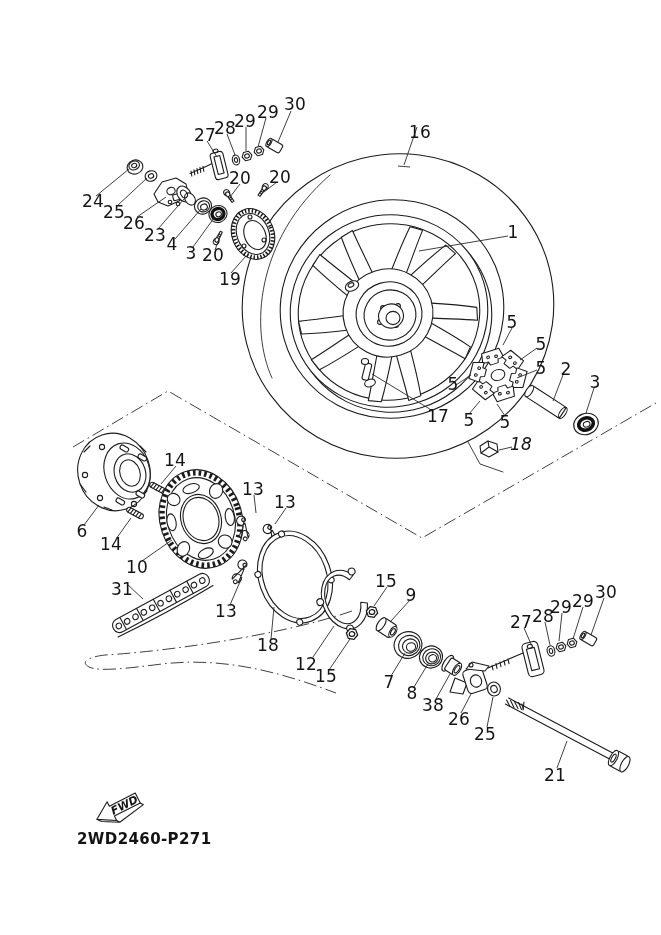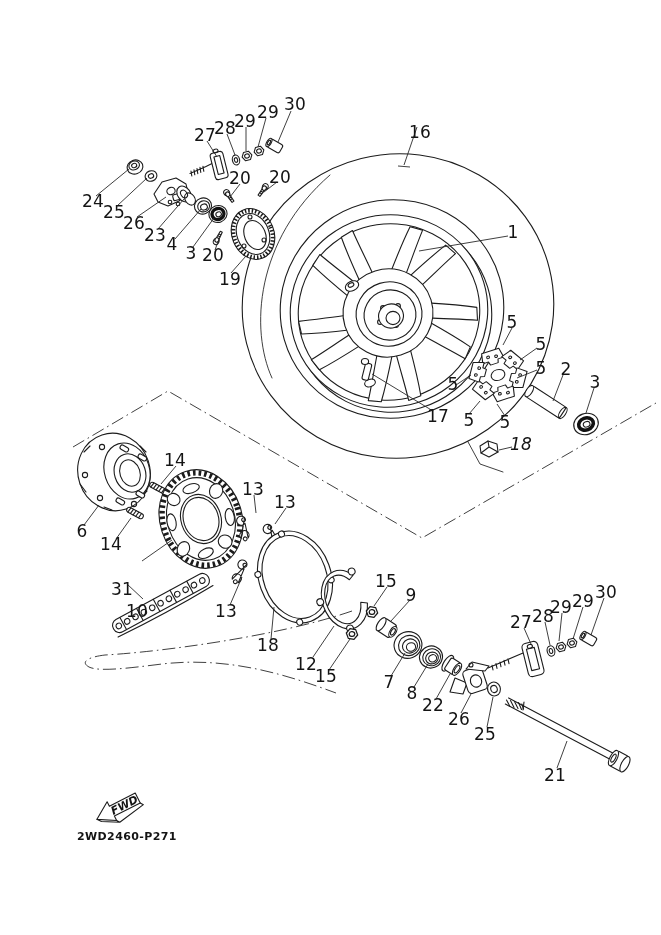--- a/index.html
+++ b/index.html
@@ -5,21 +5,21 @@
   html,body{margin:0;padding:0;background:#fff;}
   #canvas{position:relative;width:661px;height:935px;background:#fff;overflow:hidden;
           font-family:"DejaVu Sans","Liberation Sans",sans-serif;}
   svg{position:absolute;left:0;top:0;}
   .d{stroke:#1c1c1c;fill:none;stroke-width:1.1;stroke-linecap:round;stroke-linejoin:round;}
   .w{fill:#fff;}
   .thin{stroke-width:.9;stroke:#2a2a2a;}
   .phantom{stroke:#2a2a2a;stroke-width:.9;stroke-dasharray:13 4 1.6 4;fill:none;}
   .callout{position:absolute;transform:translate(-50%,-50%);font-size:17px;color:#141414;
            line-height:1;letter-spacing:.3px;user-select:none;}
-  #part-code{position:absolute;left:77px;top:830px;font-size:11px;font-weight:600;
+  #part-code{position:absolute;left:77px;top:830px;font-size:15px;font-weight:600;
              color:#141414;letter-spacing:.4px;}
 </style>
 </head>
 <body>
 
 <div id="canvas">
 
 <svg width="661" height="935" viewBox="0 0 661 935">
 <defs>
   <path id="spoke" class="d w" d="M 7 -40 C 9 -58 10 -74 12 -89 L -1 -89 C -4 -74 -6 -58 -8 -40 Z"></path>
@@ -384,39 +384,39 @@
       <span class="callout" style="left: 512px; top: 322px;">5</span>
       <span class="callout" style="left: 541px; top: 344px;">5</span>
       <span class="callout" style="left: 541px; top: 368px;">5</span>
       <span class="callout" style="left: 453px; top: 384px;">5</span>
       <span class="callout" style="left: 469px; top: 420px;">5</span>
       <span class="callout" style="left: 505px; top: 422px;">5</span>
       <span class="callout" style="left: 82px; top: 531px;">6</span>
       <span class="callout" style="left: 389px; top: 682px;">7</span>
       <span class="callout" style="left: 412px; top: 693px;">8</span>
       <span class="callout" style="left: 411px; top: 595px;">9</span>
-      <span class="callout" style="left: 137px; top: 567px; margin-top: 44px;">10</span>
+      <span class="callout" style="left: 137px; top: 567px;">10</span>
       <span class="callout" style="left: 268px; top: 645px;">18</span>
       <span class="callout" style="left: 306px; top: 664px;">12</span>
       <span class="callout" style="left: 253px; top: 489px;">13</span>
       <span class="callout" style="left: 285px; top: 502px;">13</span>
       <span class="callout" style="left: 226px; top: 611px;">13</span>
       <span class="callout" style="left: 175px; top: 460px;">14</span>
       <span class="callout" style="left: 111px; top: 544px;">14</span>
       <span class="callout" style="left: 386px; top: 581px;">15</span>
       <span class="callout" style="left: 326px; top: 676px;">15</span>
       <span class="callout" style="left: 420px; top: 120px; margin-top: 12px;">16</span>
       <span class="callout" style="left: 438px; top: 416px;">17</span>
       <span class="callout" style="left: 521px; top: 444px; font-style: italic;">18</span>
       <span class="callout" style="left: 230px; top: 279px;">19</span>
       <span class="callout" style="left: 240px; top: 178px;">20</span>
       <span class="callout" style="left: 280px; top: 177px;">20</span>
       <span class="callout" style="left: 213px; top: 255px;">20</span>
       <span class="callout" style="left: 555px; top: 775px;">21</span>
-      <span class="callout" style="left: 433px; top: 705px;">22</span>
+      <span class="callout" style="left: 433px; top: 705px;">38</span>
       <span class="callout" style="left: 155px; top: 235px; text-align: right;">23</span>
       <span class="callout" style="left: 93px; top: 201px;">24</span>
       <span class="callout" style="left: 114px; top: 212px;">25</span>
       <span class="callout" style="left: 485px; top: 734px;">25</span>
       <span class="callout" style="left: 134px; top: 223px;">26</span>
       <span class="callout" style="left: 459px; top: 719px;">26</span>
       <span class="callout" style="left: 205px; top: 135px;">27</span>
       <span class="callout" style="left: 521px; top: 622px;">27</span>
       <span class="callout" style="left: 225px; top: 128px;">28</span>
       <span class="callout" style="left: 543px; top: 616px;">28</span>

